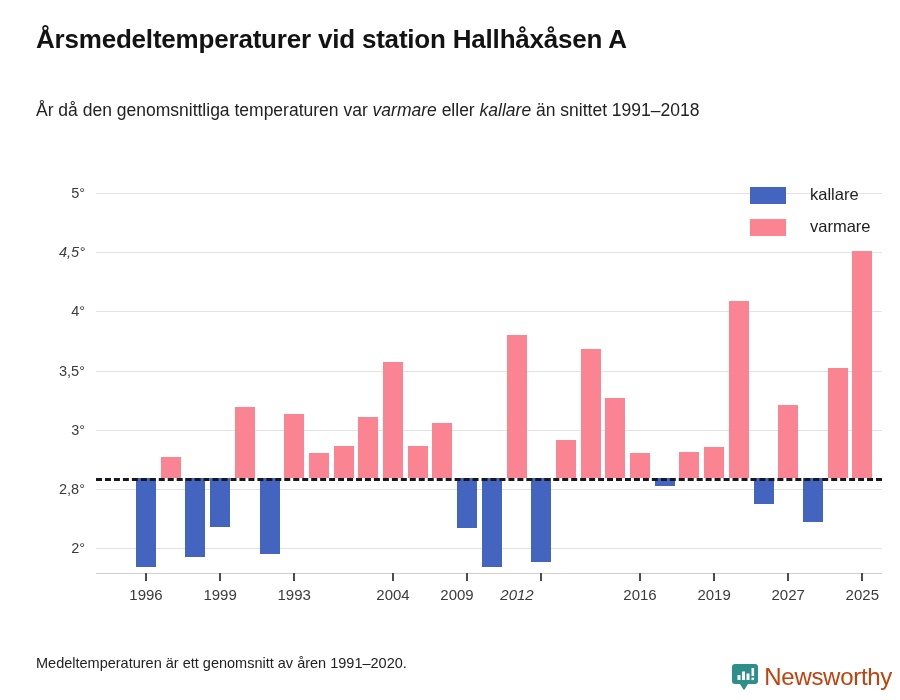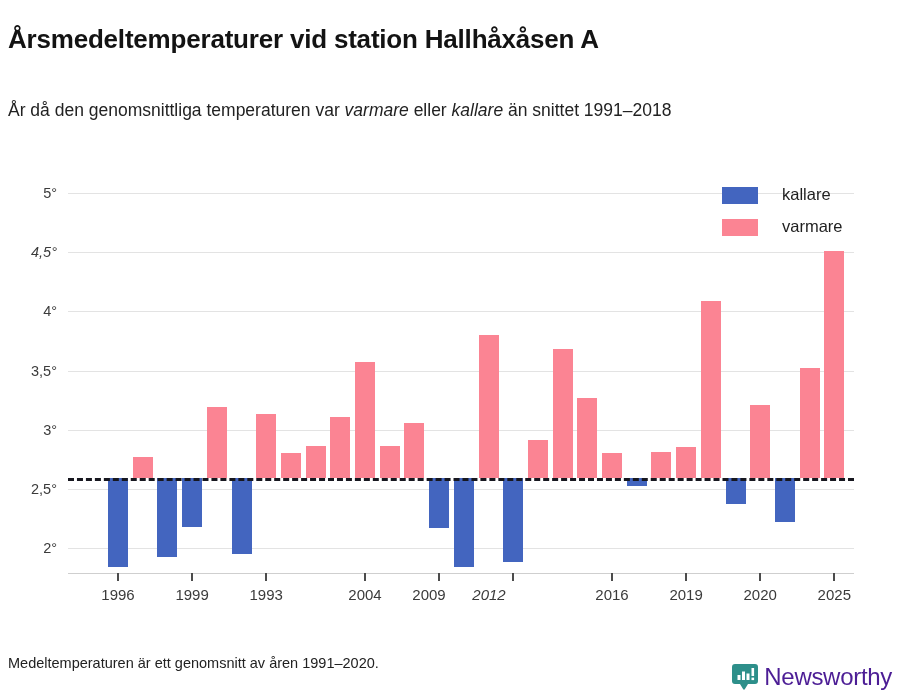--- a/index.html
+++ b/index.html
@@ -11,20 +11,21 @@
     width: 900px;
     height: 700px;
     font-family: "Liberation Sans", sans-serif;
     color: #1a1a1a;
     position: relative;
     overflow: hidden;
   }
   #page {
     position: absolute;
     inset: 0;
+    margin-left: 28px;
   }
   
   .title {
     position: absolute;
     left: 8px;
     top: 8px;
     width: 870px;
     font-size: 26px;
     font-weight: bold;
     letter-spacing: -0.2px;
@@ -125,39 +126,39 @@
   .logo-wrap {
     position: absolute;
     right: 8px;
     top: 663px;
     display: flex;
     align-items: center;
     gap: 6px;
   }
   .logo-text {
     font-size: 24px;
-    color: #4c1d95;
+    color: #c2410c;
     letter-spacing: -0.3px;
     line-height: 1;
   }
 </style>
 </head>
 <body>
 
 <div id="page">
 
   <h1 class="title">Årsmedeltemperaturer vid station Hallhåxåsen A</h1>
 
   <p class="subtitle"><span>År då den genomsnittliga temperaturen var </span><em>varmare</em><span> eller </span><em>kallare</em><span> än snittet 1991–2018</span></p>
 
   <div id="plot">
       <div class="gridline" style="top: 548px;"></div>
       <div class="ytick-label" style="top: 548px;">2°</div>
       <div class="gridline" style="top: 488.833px;"></div>
-      <div class="ytick-label" style="top: 488.833px;">2,5°</div>
+      <div class="ytick-label" style="top: 488.833px;">2,8°</div>
       <div class="gridline" style="top: 429.667px;"></div>
       <div class="ytick-label" style="top: 429.667px;">3°</div>
       <div class="gridline" style="top: 370.5px;"></div>
       <div class="ytick-label" style="top: 370.5px;">3,5°</div>
       <div class="gridline" style="top: 311.333px;"></div>
       <div class="ytick-label" style="top: 311.333px;">4°</div>
       <div class="gridline" style="top: 252.167px;"></div>
       <div class="ytick-label" style="top: 252.167px; font-style: italic;">4,5°</div>
       <div class="gridline" style="top: 193px;"></div>
       <div class="ytick-label" style="top: 193px;">5°</div>
@@ -203,21 +204,21 @@
       <div class="xtick-label" style="left: 365px;">2004</div>
       <div class="xtick-mark" style="left: 439.1px;"></div>
       <div class="xtick-label" style="left: 429px; text-align: right;">2009</div>
       <div class="xtick-mark" style="left: 513.2px;"></div>
       <div class="xtick-label" style="left: 489px; font-style: italic;">2012</div>
       <div class="xtick-mark" style="left: 612px;"></div>
       <div class="xtick-label" style="left: 612px;">2016</div>
       <div class="xtick-mark" style="left: 686.1px;"></div>
       <div class="xtick-label" style="left: 686.1px;">2019</div>
       <div class="xtick-mark" style="left: 760.2px;"></div>
-      <div class="xtick-label" style="left: 760.2px;">2020</div>
+      <div class="xtick-label" style="left: 760.2px;">2027</div>
       <div class="xtick-mark" style="left: 834.3px;"></div>
       <div class="xtick-label" style="left: 834.3px;">2025</div>
       <div class="legend-swatch" style="left: 722px; top: 187px; background: rgb(67, 101, 191);"></div>
       <div class="legend-text" style="left: 782px; top: 185px;">kallare</div>
       <div class="legend-swatch" style="left: 722px; top: 219px; background: rgb(251, 132, 147);"></div>
       <div class="legend-text" style="left: 782px; top: 217px;">varmare</div>
     </div>
 
   <p class="note">Medeltemperaturen är ett genomsnitt av åren 1991–2020.</p>
 

